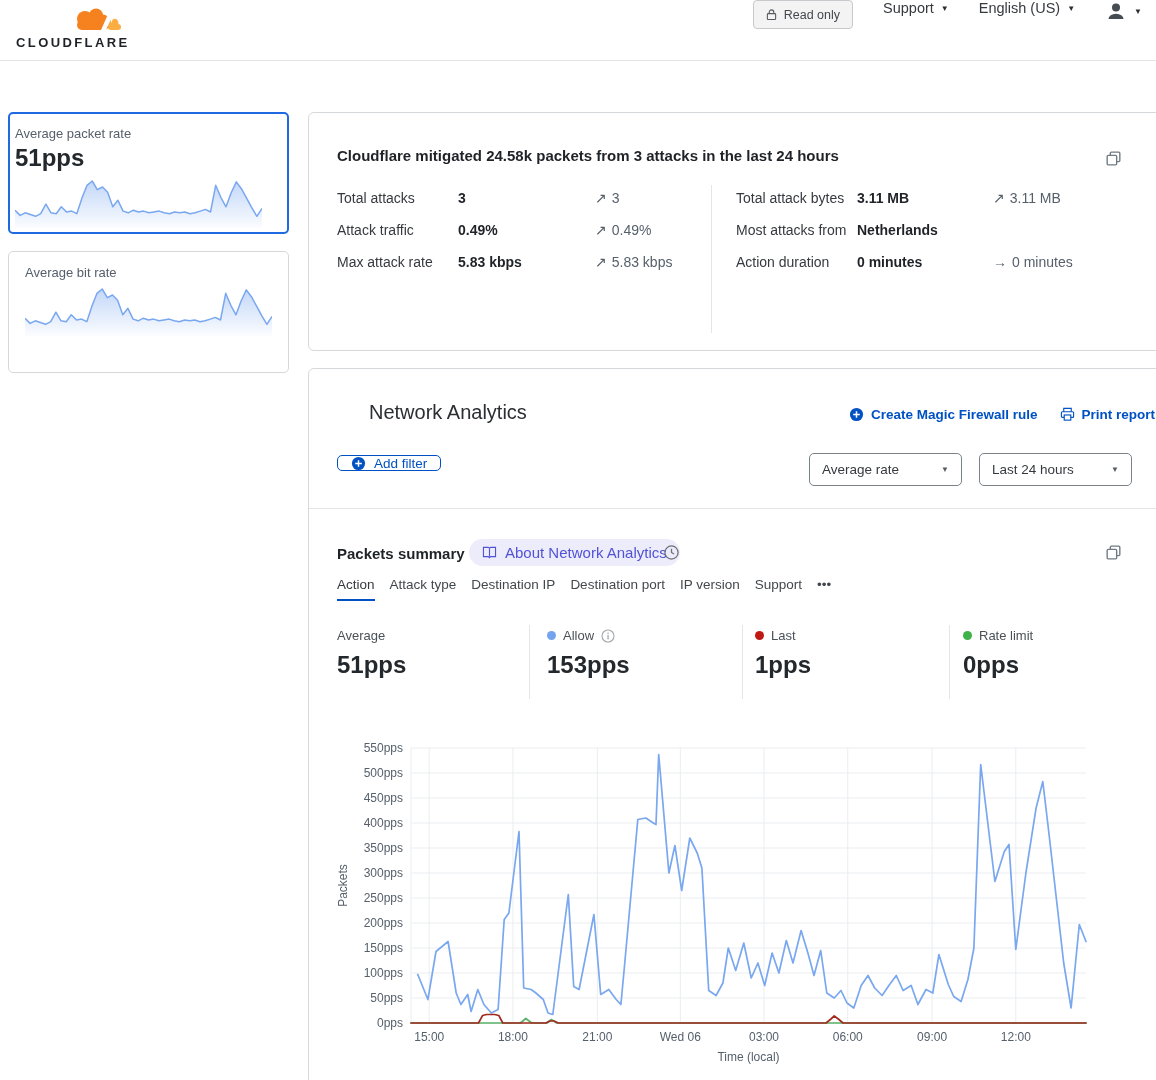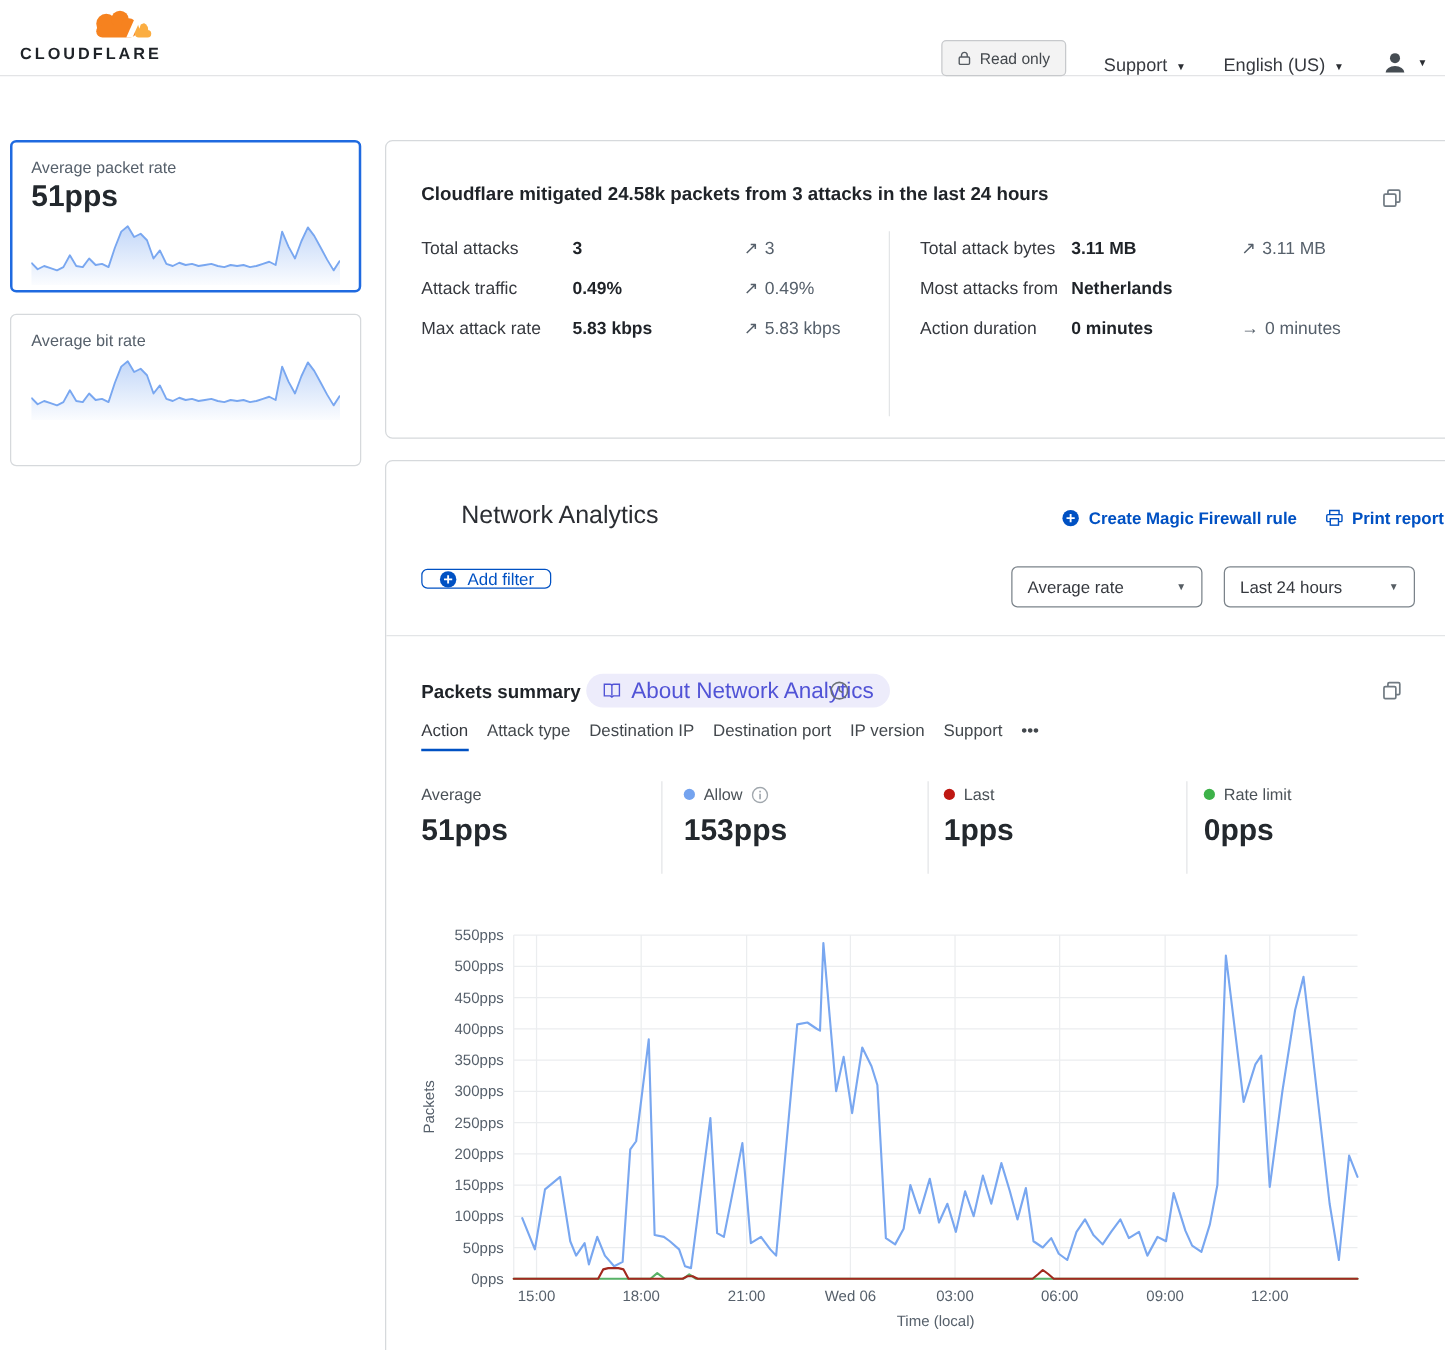--- a/index.html
+++ b/index.html
@@ -9,32 +9,32 @@
     font-family: "Liberation Sans", sans-serif; color: #36393f;
   }
   
   .topnav { position: absolute; top: 0; left: 0; width: 1156px; height: 61px;
     background: #fff; border-bottom: 1px solid #e3e4e6; }
   .logo { position: absolute; left: 16px; top: 7px; width: 106px; height: 46px; cursor: pointer; }
   .logo svg { position: absolute; right: 0; top: 0; }
   .brand { position: absolute; left: 0; bottom: 3px; font-size: 13px; font-weight: 700;
     letter-spacing: 2.4px; color: #1f2328; }
   .nav-right { position: absolute; right: 14px; top: 0; height: 61px;
-    display: flex; align-items: flex-end; gap: 30px; }
+    display: flex; align-items: flex-start; gap: 30px; }
   .nav-item { display: flex; align-items: center; gap: 7px; font-size: 14.5px;
     color: #36393f; cursor: pointer; }
   .caret { font-size: 8px; color: #2b2e33; }
   .chip { display: flex; align-items: center; gap: 7px; height: 29px; padding: 0 12px;
     background: #f3f3f3; border: 1px solid #c7c9cc; border-radius: 4px;
     font-size: 12.5px; color: #43484d; }
   
   .metric-card { position: absolute; left: 8px; width: 281px; height: 122px;
     background: #fff; border: 1px solid #d6d9dc; border-radius: 5px;
     padding: 13px 16px 10px; cursor: pointer; }
-  .metric-card.selected { border: 2px solid #1f6ae0; padding: 12px 15px 9px; }
+  .metric-card.selected { border: 2px solid #1f6ae0; padding: 12px 5px 9px; }
   .metric-label { font-size: 13px; color: #56606b; }
   .metric-value { font-size: 24px; font-weight: 600; color: #23282d; margin-top: 3px; }
   .metric-card svg.sparkline { display: block; margin-top: 6px; }
   
   .main-card { position: absolute; left: 308px; width: 886px; background: #fff;
     border: 1px solid #d6d9dc; border-radius: 6px; }
   #mitigation-card { top: 112px; height: 239px; }
   #analytics-card { top: 368px; height: 1400px; }
   .card-title { position: absolute; left: 28px; top: 34px; font-size: 15px;
     font-weight: 700; color: #1f2328; }
@@ -67,21 +67,21 @@
   .select .caret { color: #565d63; }
   #metric-select { left: 500px; }
   #range-select { left: 670px; }
   .card-divider { position: absolute; left: 0; top: 139px; width: 100%;
     border-top: 1px solid #e3e5e7; }
   
   .ps-title { position: absolute; left: 28px; top: 176px; font-size: 15px;
     font-weight: 700; color: #1f2328; }
   .about-badge { position: absolute; left: 160px; top: 170px; height: 27px;
     display: flex; align-items: center; gap: 8px; padding: 0 13px;
-    background: #edecfb; border-radius: 14px; font-size: 18px; color: #5153d6;
+    background: #edecfb; border-radius: 14px; font-size: 15px; color: #5153d6;
     cursor: pointer; }
   .clock-btn { position: absolute; left: 354px; top: 175px; width: 17px; height: 17px; cursor: pointer; }
   .ps-copy { top: 174px; }
   .tabs { position: absolute; left: 28px; top: 208px; display: flex; gap: 15px;
     font-size: 13.5px; color: #43484d; }
   .tab { padding-bottom: 7px; cursor: pointer; border-bottom: 2px solid transparent; }
   .tab.active { border-bottom: 2px solid #0051c3; color: #36393f; }
   
   .sum-col { position: absolute; top: 254px; height: 80px; }
   .sum-col .lbl { display: flex; align-items: center; gap: 7px; font-size: 13px;

